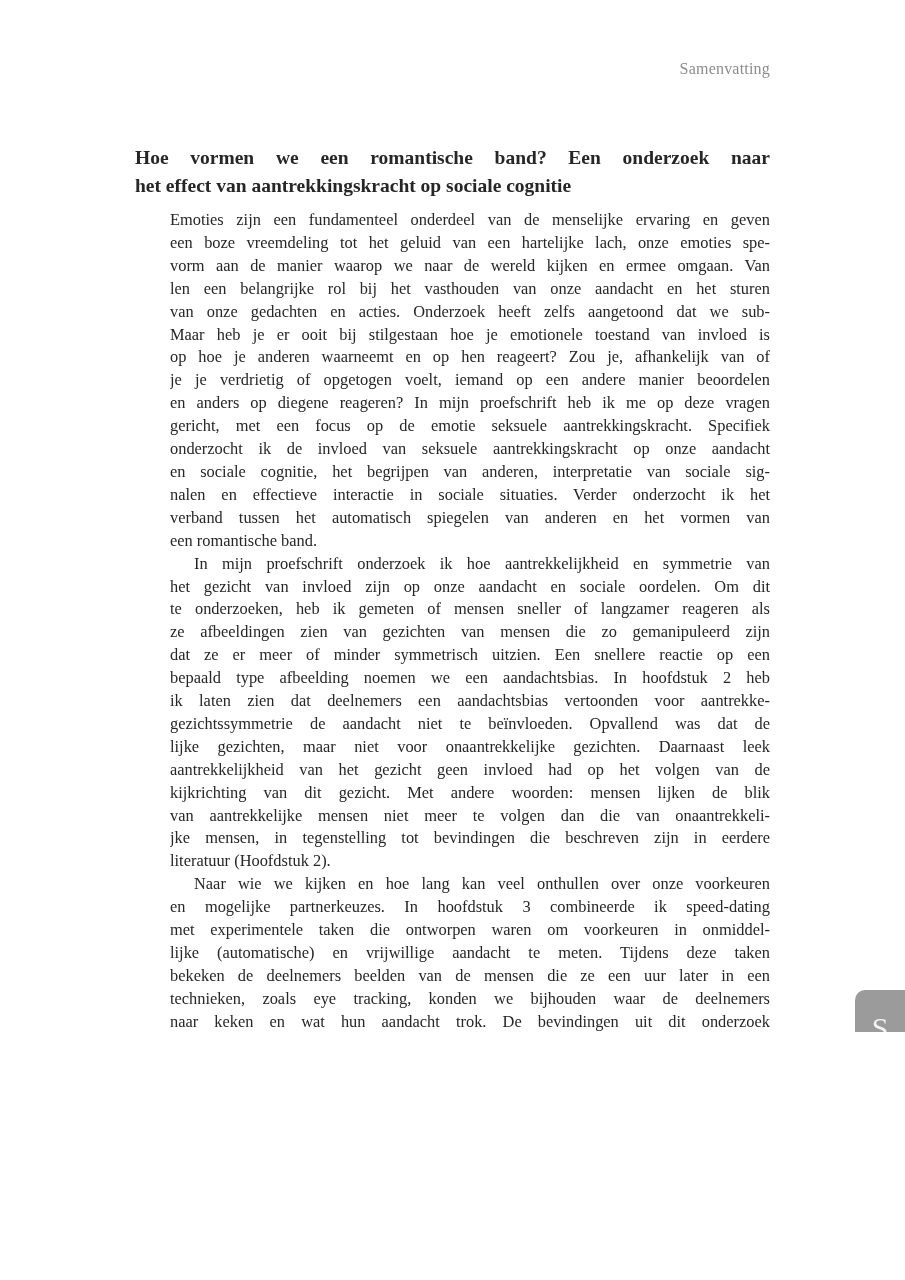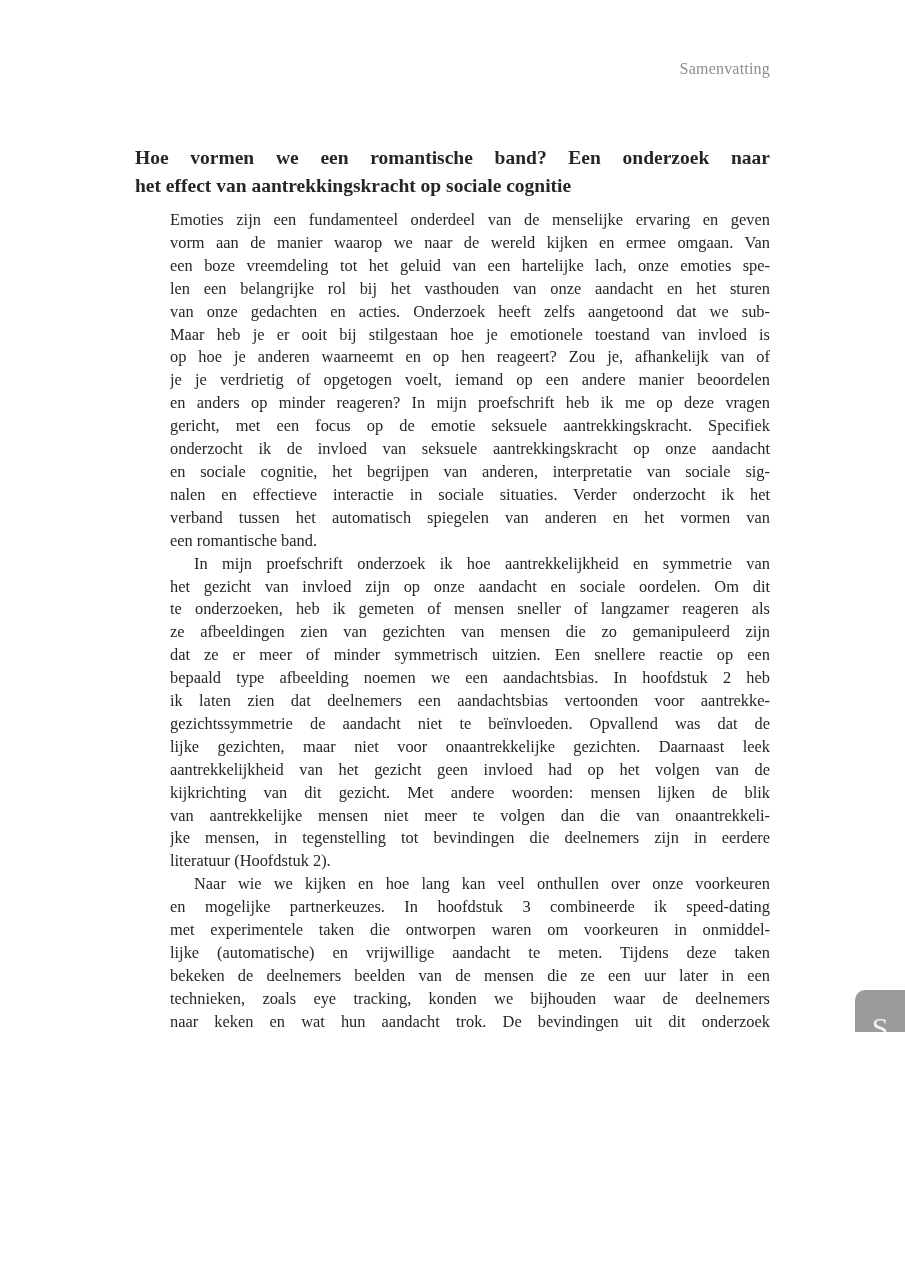--- a/index.html
+++ b/index.html
@@ -106,49 +106,49 @@
   <div class="running-header">Samenvatting</div>
 
   <div class="section-title">
       <div class="title-line">Hoe vormen we een romantische band? Een onderzoek naar</div>
       <div class="title-line last">het effect van aantrekkingskracht op sociale cognitie</div>
     </div>
 
   <div class="body-text">
       <div class="paragraph">
         <div class="bodyline">Emoties zijn een fundamenteel onderdeel van de menselijke ervaring en geven</div>
+        <div class="bodyline">een boze vreemdeling tot het geluid van een hartelijke lach, onze emoties spe-</div>
         <div class="bodyline">vorm aan de manier waarop we naar de wereld kijken en ermee omgaan. Van</div>
-        <div class="bodyline">een boze vreemdeling tot het geluid van een hartelijke lach, onze emoties spe-</div>
         <div class="bodyline">len een belangrijke rol bij het vasthouden van onze aandacht en het sturen</div>
         <div class="bodyline">van onze gedachten en acties. Onderzoek heeft zelfs aangetoond dat we sub-</div>
         <div class="bodyline">Maar heb je er ooit bij stilgestaan hoe je emotionele toestand van invloed is</div>
         <div class="bodyline">op hoe je anderen waarneemt en op hen reageert? Zou je, afhankelijk van of</div>
         <div class="bodyline">je je verdrietig of opgetogen voelt, iemand op een andere manier beoordelen</div>
-        <div class="bodyline">en anders op minder reageren? In mijn proefschrift heb ik me op deze vragen</div>
+        <div class="bodyline">en anders op diegene reageren? In mijn proefschrift heb ik me op deze vragen</div>
         <div class="bodyline">gericht, met een focus op de emotie seksuele aantrekkingskracht. Specifiek</div>
         <div class="bodyline">onderzocht ik de invloed van seksuele aantrekkingskracht op onze aandacht</div>
         <div class="bodyline">en sociale cognitie, het begrijpen van anderen, interpretatie van sociale sig-</div>
         <div class="bodyline">nalen en effectieve interactie in sociale situaties. Verder onderzocht ik het</div>
         <div class="bodyline">verband tussen het automatisch spiegelen van anderen en het vormen van</div>
         <div class="bodyline para-end">een romantische band.</div>
       </div>
       <div class="paragraph">
         <div class="bodyline indented">In mijn proefschrift onderzoek ik hoe aantrekkelijkheid en symmetrie van</div>
         <div class="bodyline">het gezicht van invloed zijn op onze aandacht en sociale oordelen. Om dit</div>
         <div class="bodyline">te onderzoeken, heb ik gemeten of mensen sneller of langzamer reageren als</div>
         <div class="bodyline">ze afbeeldingen zien van gezichten van mensen die zo gemanipuleerd zijn</div>
         <div class="bodyline">dat ze er meer of minder symmetrisch uitzien. Een snellere reactie op een</div>
         <div class="bodyline">bepaald type afbeelding noemen we een aandachtsbias. In hoofdstuk 2 heb</div>
         <div class="bodyline">ik laten zien dat deelnemers een aandachtsbias vertoonden voor aantrekke-</div>
         <div class="bodyline">gezichtssymmetrie de aandacht niet te beïnvloeden. Opvallend was dat de</div>
         <div class="bodyline">lijke gezichten, maar niet voor onaantrekkelijke gezichten. Daarnaast leek</div>
         <div class="bodyline">aantrekkelijkheid van het gezicht geen invloed had op het volgen van de</div>
         <div class="bodyline">kijkrichting van dit gezicht. Met andere woorden: mensen lijken de blik</div>
         <div class="bodyline">van aantrekkelijke mensen niet meer te volgen dan die van onaantrekkeli-</div>
-        <div class="bodyline">jke mensen, in tegenstelling tot bevindingen die deelnemers zijn in eerdere</div>
+        <div class="bodyline">jke mensen, in tegenstelling tot bevindingen die beschreven zijn in eerdere</div>
         <div class="bodyline para-end">literatuur (Hoofdstuk 2).</div>
       </div>
       <div class="paragraph">
         <div class="bodyline indented">Naar wie we kijken en hoe lang kan veel onthullen over onze voorkeuren</div>
         <div class="bodyline">en mogelijke partnerkeuzes. In hoofdstuk 3 combineerde ik speed-dating</div>
         <div class="bodyline">met experimentele taken die ontworpen waren om voorkeuren in onmiddel-</div>
         <div class="bodyline">lijke (automatische) en vrijwillige aandacht te meten. Tijdens deze taken</div>
         <div class="bodyline">bekeken de deelnemers beelden van de mensen die ze een uur later in een</div>
         <div class="bodyline">technieken, zoals eye tracking, konden we bijhouden waar de deelnemers</div>
         <div class="bodyline">naar keken en wat hun aandacht trok. De bevindingen uit dit onderzoek</div>

